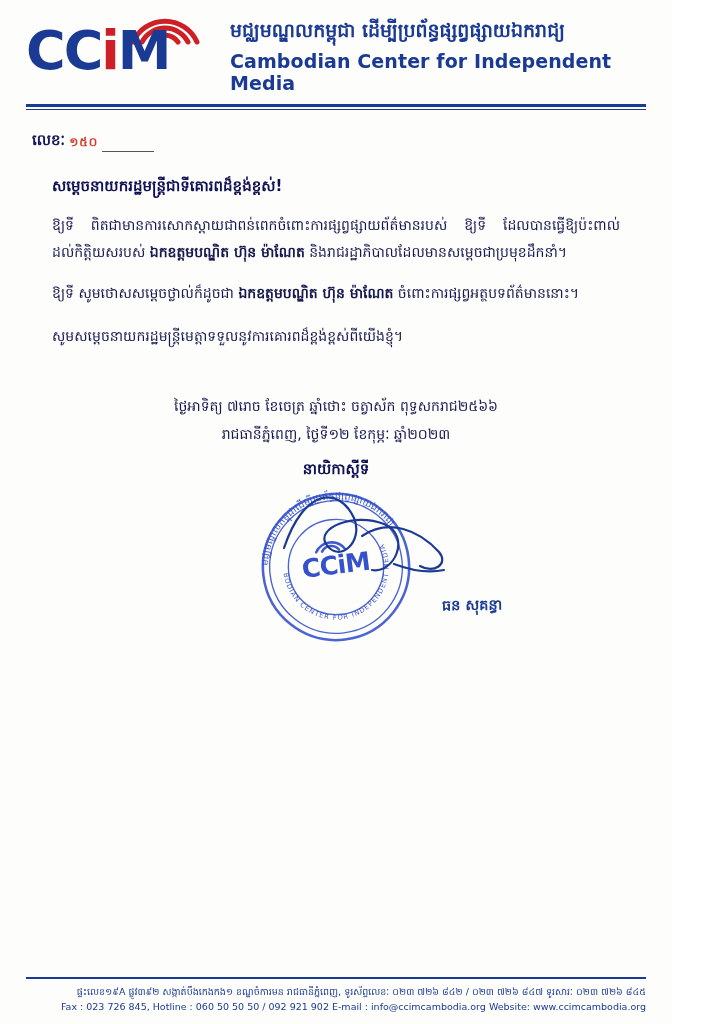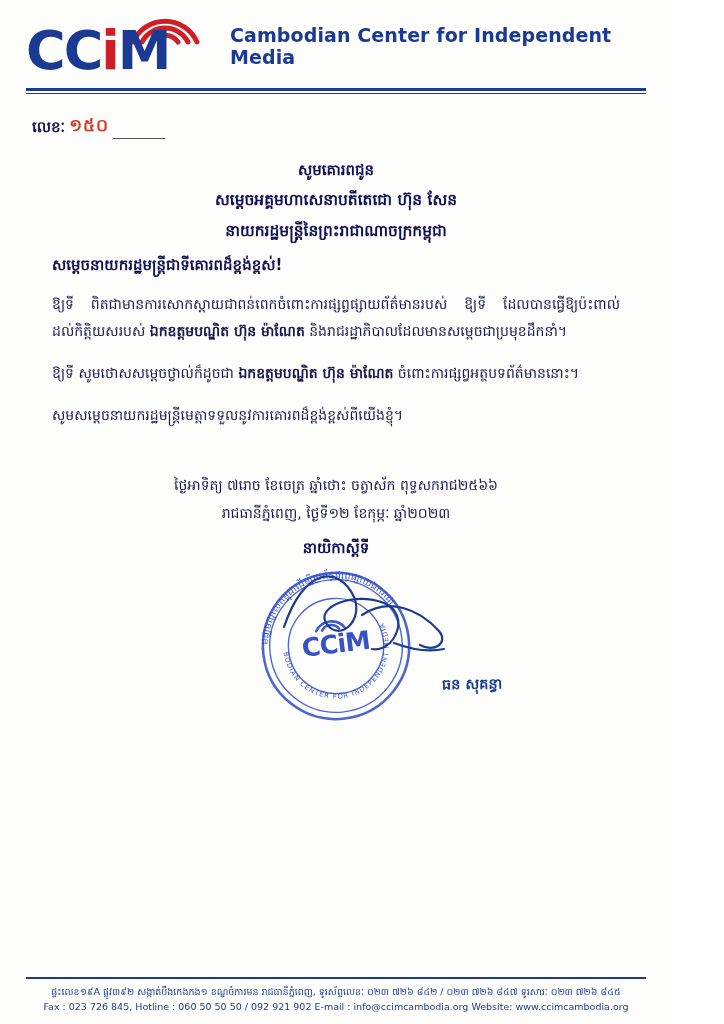--- a/index.html
+++ b/index.html
@@ -92,21 +92,21 @@
     font-size: 15px;
     color: #16185c;
     display: flex;
     align-items: flex-end;
     gap: 4px;
   }
   .ref-label { font-weight: bold; }
   .ref-value {
     font-weight: bold;
     color: #d13b2a;
-    font-size: 17px;
+    font-size: 12px;
     letter-spacing: 1px;
   }
   .ref-underline {
     display: inline-block;
     width: 52px;
     border-bottom: 1px solid #555;
     height: 10px;
   }
 
   
@@ -189,21 +189,21 @@
     pointer-events: none;
   }
 
   
   .footer {
     position: absolute;
     left: 0;
     right: 0;
     bottom: 0;
     padding: 0 26px 10px 26px;
-    text-align: center;
+    text-align: right;
   }
   .footer-rule {
     height: 2px;
     background: #1b3a93;
     margin-bottom: 6px;
   }
   .footer-kh {
     font-size: 9.5px;
     color: #1b3a93;
     line-height: 1.5;
@@ -224,39 +224,35 @@
       <svg class="waves" viewBox="0 0 70 34">
         <g fill="none" stroke="#cf1f26" stroke-width="5" stroke-linecap="round">
           <path d="M22 30 A 16 16 0 0 1 48 30"></path>
           <path d="M12 30 A 26 26 0 0 1 58 30"></path>
           <path d="M3 30 A 35 35 0 0 1 67 30"></path>
         </g>
       </svg>
       <div class="logo-wordmark"><span>CC</span><span class="red-i">i</span><span>M</span></div>
     </div>
     <div class="header-text">
+      <div class="khmer-title">មជ្ឈមណ្ឌលកម្ពុជា ដើម្បីប្រព័ន្ធផ្សព្វផ្សាយឯករាជ្យ</div>
       <div class="english-title">Cambodian Center for Independent Media</div>
     </div>
   </div>
   <div class="rule"></div>
   <div class="rule thin"></div>
 
   <div class="refline">
     <span class="ref-label">លេខៈ</span>
     <span class="ref-value">១៥០</span>
     <span class="ref-underline"></span>
   </div>
 
   <div class="body">
 
-    <div class="center addressee">
-      <div class="l1">សូមគោរពជូន</div>
-      <div>សម្តេចអគ្គមហាសេនាបតីតេជោ ហ៊ុន សែន</div>
-      <div>នាយករដ្ឋមន្ត្រីនៃព្រះរាជាណាចក្រកម្ពុជា</div>
-    </div>
 
     <div class="salutation">សម្តេចនាយករដ្ឋមន្ត្រីជាទីគោរពដ៏ខ្ពង់ខ្ពស់!</div>
 
     <p class="para"><span>ឱ្យទី ពិតជាមានការសោកស្តាយជាពន់ពេកចំពោះការផ្សព្វផ្សាយព័ត៌មានរបស់ ឱ្យទី ដែលបានធ្វើឱ្យប៉ះពាល់ដល់កិត្តិយសរបស់ </span><span class="bold">ឯកឧត្តមបណ្ឌិត ហ៊ុន ម៉ាណែត</span><span> និងរាជរដ្ឋាភិបាលដែលមានសម្តេចជាប្រមុខដឹកនាំ។</span></p>
 
     <p class="para"><span>ឱ្យទី សូមថោសសម្តេចថ្លាល់ក៏ដូចជា </span><span class="bold">ឯកឧត្តមបណ្ឌិត ហ៊ុន ម៉ាណែត</span><span> ចំពោះការផ្សព្វអត្ថបទព័ត៌មាននោះ។</span></p>
 
     <p class="para loose">សូមសម្តេចនាយករដ្ឋមន្ត្រីមេត្តាទទួលនូវការគោរពដ៏ខ្ពង់ខ្ពស់ពីយើងខ្ញុំ។</p>
 
     <div class="sig-block">

